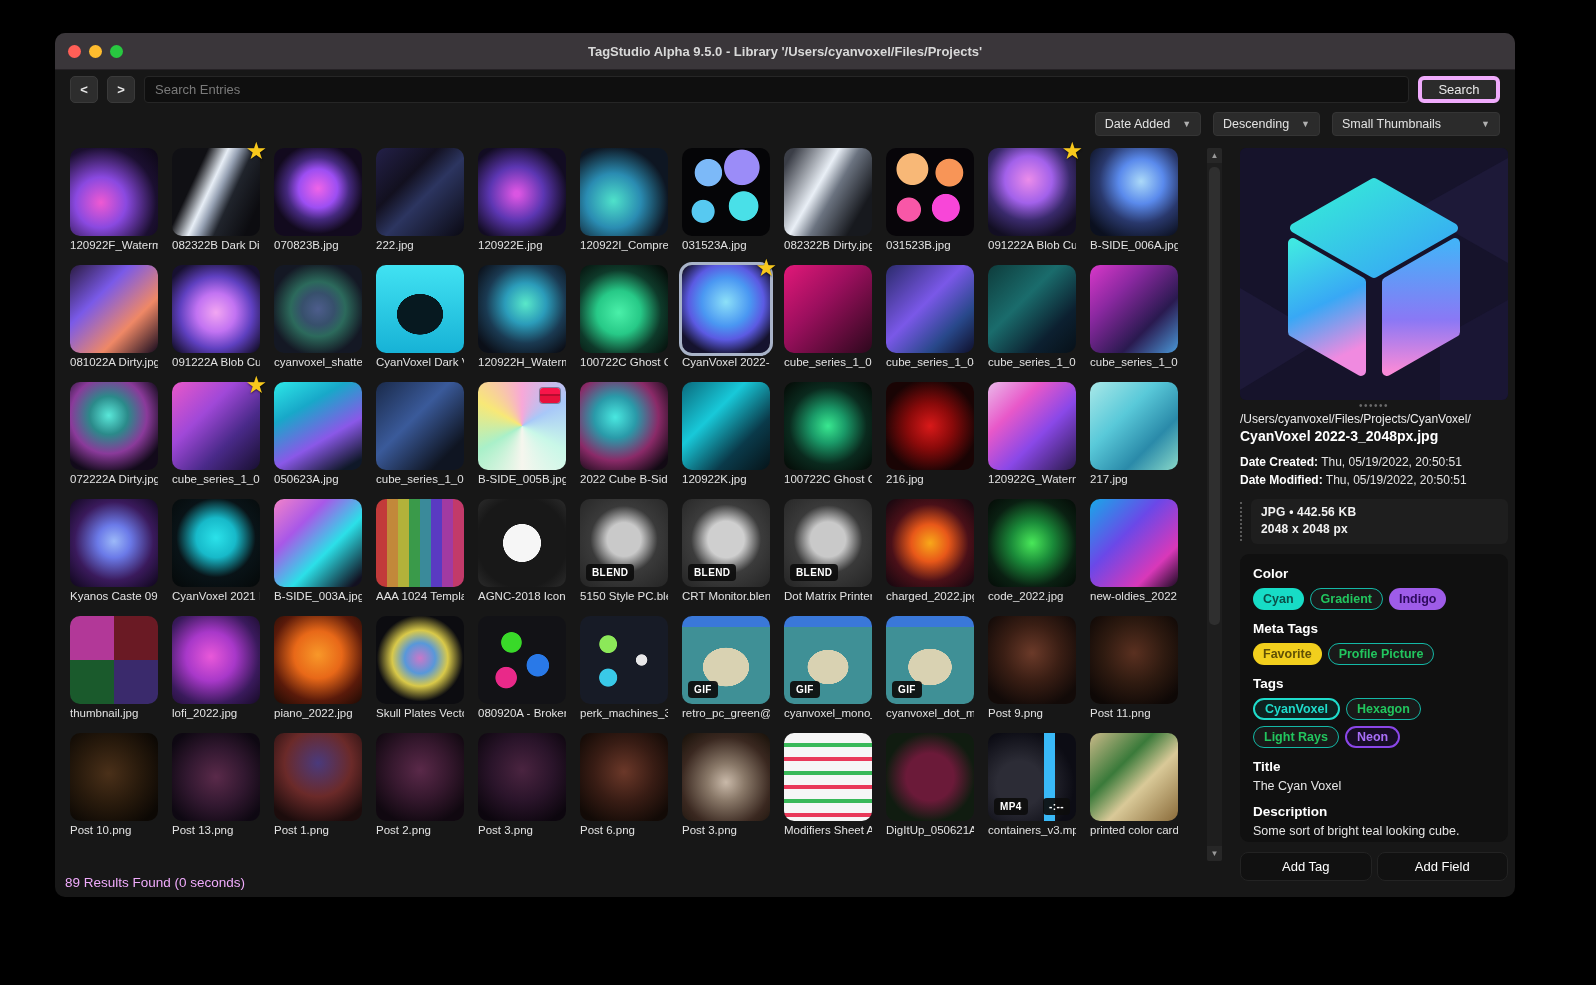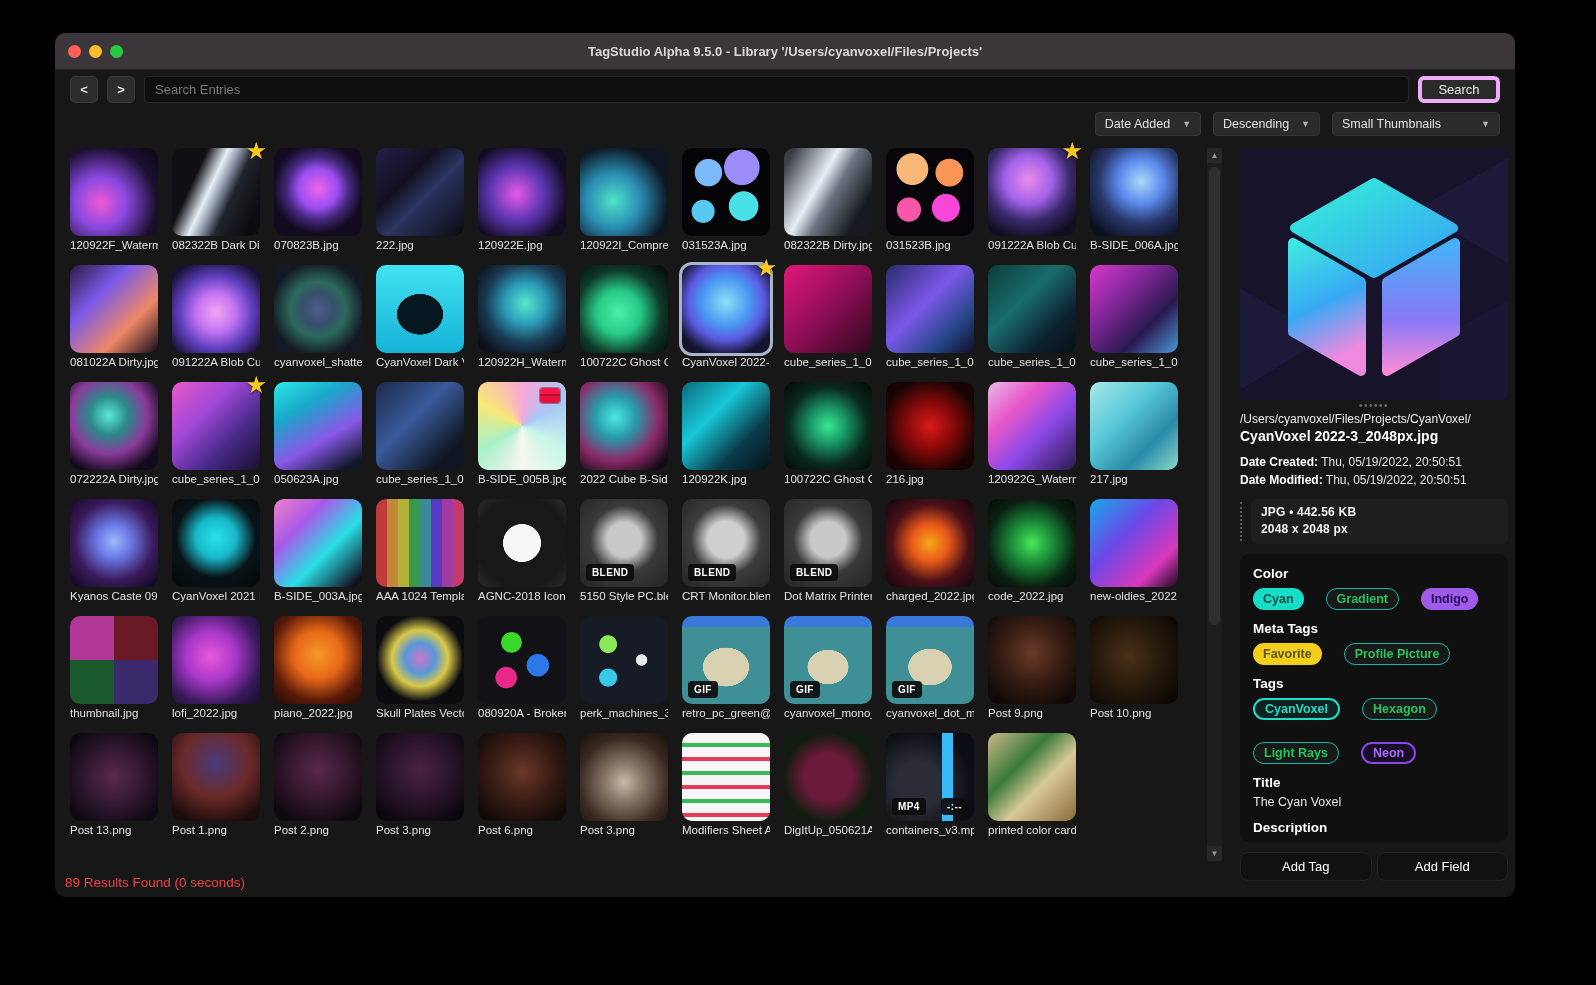--- a/index.html
+++ b/index.html
@@ -46,32 +46,32 @@
   .path{font-size:12px;color:#ececec;word-break:break-all;line-height:1.25;}
   .filename{font-size:14px;font-weight:bold;color:#fff;margin-top:1px;}
   .dates{margin-top:9px;font-size:12px;color:#e4e4e4;line-height:1.5;}
   .dates b{color:#fff;}
   .inforow{display:flex;align-items:stretch;margin-top:10px;}
   .grip{width:4px;border-left:2px dotted #585858;margin:3px 5px 3px 0;}
   .infobox{flex:1;background:#1e1e1e;border-radius:6px;padding:5px 10px;font-size:12px;font-weight:bold;color:#f2f2f2;line-height:1.45;letter-spacing:.2px;}
   .fieldsbox{margin-top:10px;background:#101010;border-radius:9px;padding:11px 13px;height:288px;box-sizing:border-box;overflow:hidden;}
   .sec-label{font-size:13.5px;font-weight:bold;color:#fff;margin-top:11px;}
   .sec-label:first-child{margin-top:1px;}
-  .pill-row{display:flex;flex-wrap:wrap;gap:22px;margin-top:7px;}
+  .pill-row{display:flex;flex-wrap:wrap;gap:6px;margin-top:7px;}
   .pill{height:22px;line-height:22px;border-radius:12px;padding:0 10px;font-size:12.5px;font-weight:bold;box-sizing:border-box;}
   .pill.cyan-filled{background:#17dcc6;color:#0b5049;}
   .pill.indigo-filled{background:#9e5ce8;color:#2e0a5e;}
   .pill.yellow-filled{background:#f2cf1d;color:#605005;}
   .pill.outline{background:#191919;color:#22c55e;border:1px solid #14b8a6;line-height:20px;}
   .pill.cyan-outline{background:#0e2220;color:#1fdccb;border:2px solid #1fdccb;line-height:18px;}
   .pill.purple-outline{background:#170d26;color:#a86ef8;border:2px solid #8a46e8;line-height:18px;}
   .value{font-size:12.5px;color:#e5e5e5;margin-top:5px;}
   .btn-row{display:flex;gap:5px;margin-top:10px;}
   .add-btn{flex:1;height:27px;background:#111;border:1px solid #232323;border-radius:8px;color:#fff;font-size:13px;display:flex;align-items:center;justify-content:center;}
-  .statusbar{position:absolute;left:10px;bottom:7px;font-size:13.5px;color:#ef4444;}
+  .statusbar{position:absolute;left:10px;bottom:7px;font-size:13.5px;color:#f0abfc;}
 </style>
 </head>
 <body>
 
 <div class="window">
 
   <div class="titlebar">
     <div class="traffic">
       <span class="tl red"></span>
       <span class="tl yel"></span>
@@ -341,20 +341,24 @@
       </div>
       <div class="cell">
         <div class="tile" style="background: radial-gradient(closest-side at 50% 58%, rgb(217, 210, 178) 0px, rgb(217, 210, 178) 49%, transparent 50%), linear-gradient(rgb(58, 120, 217) 0px, rgb(58, 120, 217) 13%, rgb(63, 144, 150) 13%, rgb(63, 144, 150) 100%);">
           <span class="badge bl">GIF</span>
         </div>
         <div class="tile-label">cyanvoxel_dot_mat</div>
       </div>
       <div class="cell">
         <div class="tile" style="background: radial-gradient(circle at 50% 42%, rgb(107, 58, 41) 0%, rgb(58, 30, 20) 42%, rgb(18, 10, 8) 82%);"></div>
         <div class="tile-label">Post 9.png</div>
+      </div>
+      <div class="cell">
+        <div class="tile" style="background: radial-gradient(circle at 50% 42%, rgb(90, 48, 32) 0%, rgb(46, 26, 16) 46%, rgb(14, 8, 6) 86%);"></div>
+        <div class="tile-label">Post 11.png</div>
       </div>
       <div class="cell">
         <div class="tile" style="background: radial-gradient(circle at 44% 46%, rgb(74, 48, 25) 0%, rgb(40, 26, 12) 46%, rgb(12, 8, 4) 86%);"></div>
         <div class="tile-label">Post 10.png</div>
       </div>
       <div class="cell">
         <div class="tile" style="background: radial-gradient(circle, rgb(90, 42, 74) 0%, rgb(50, 24, 48) 46%, rgb(14, 8, 18) 86%);"></div>
         <div class="tile-label">Post 13.png</div>
       </div>
       <div class="cell">

